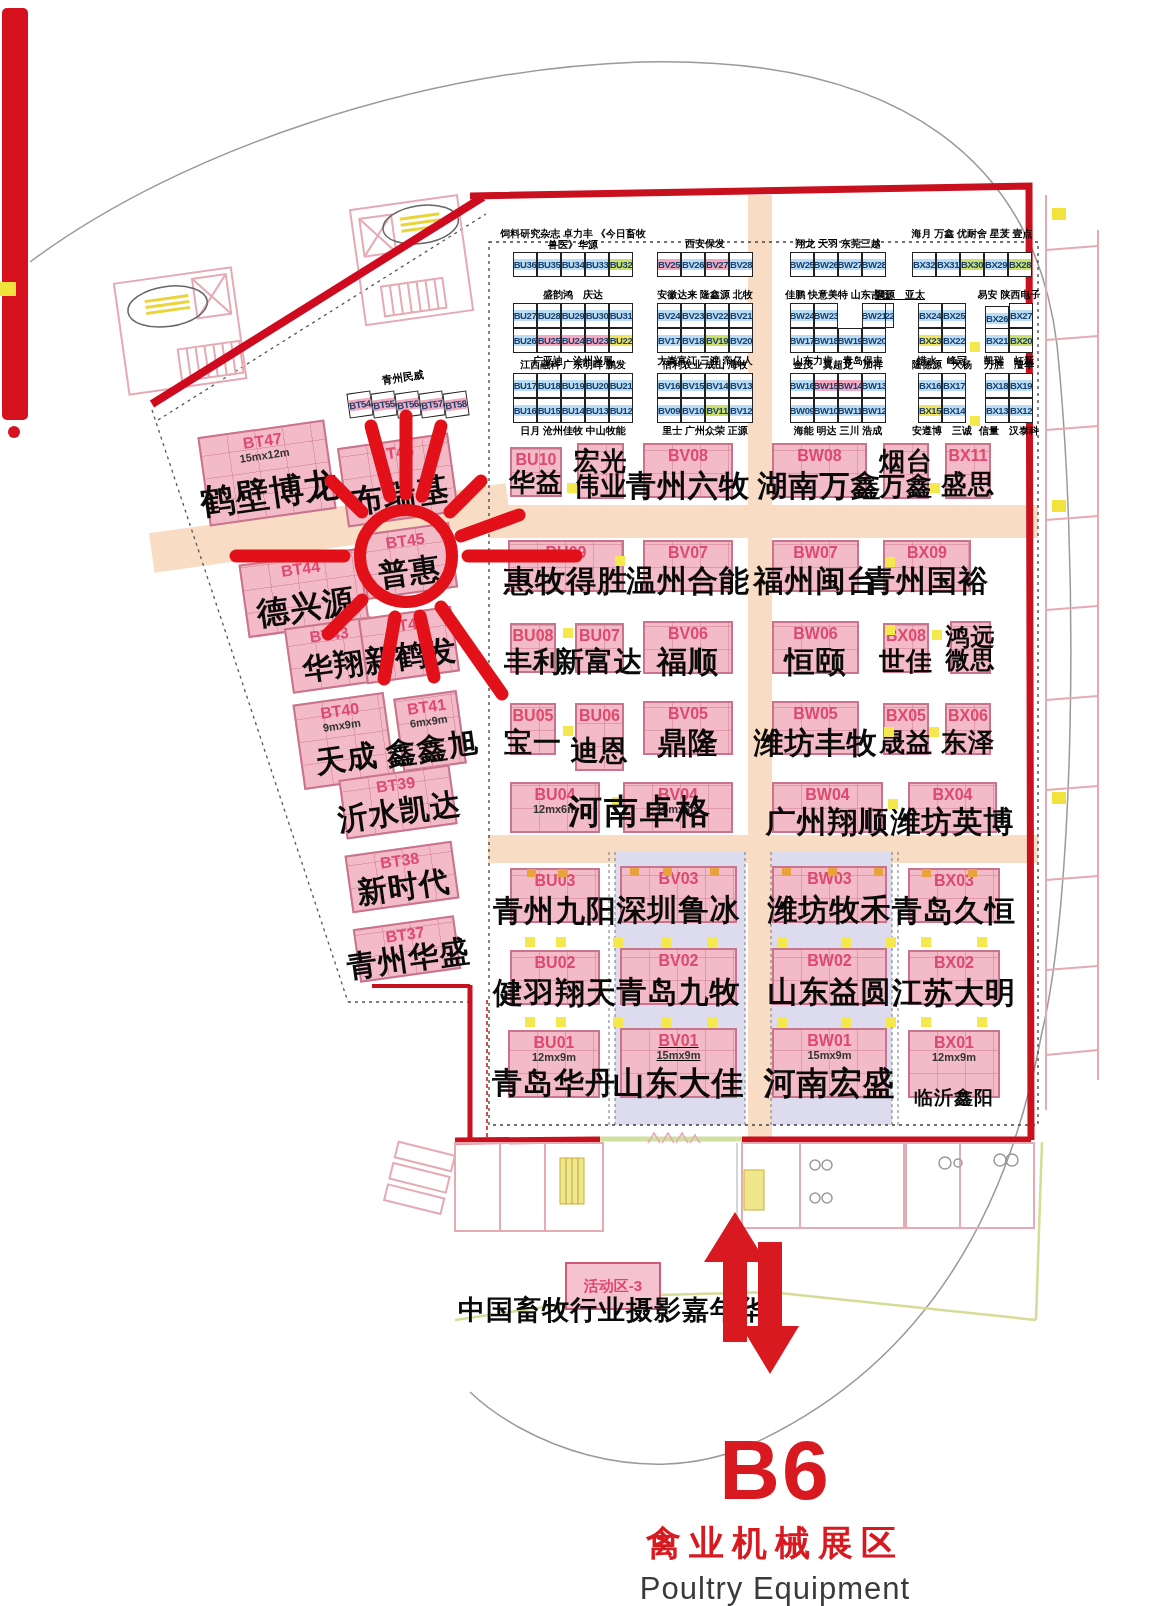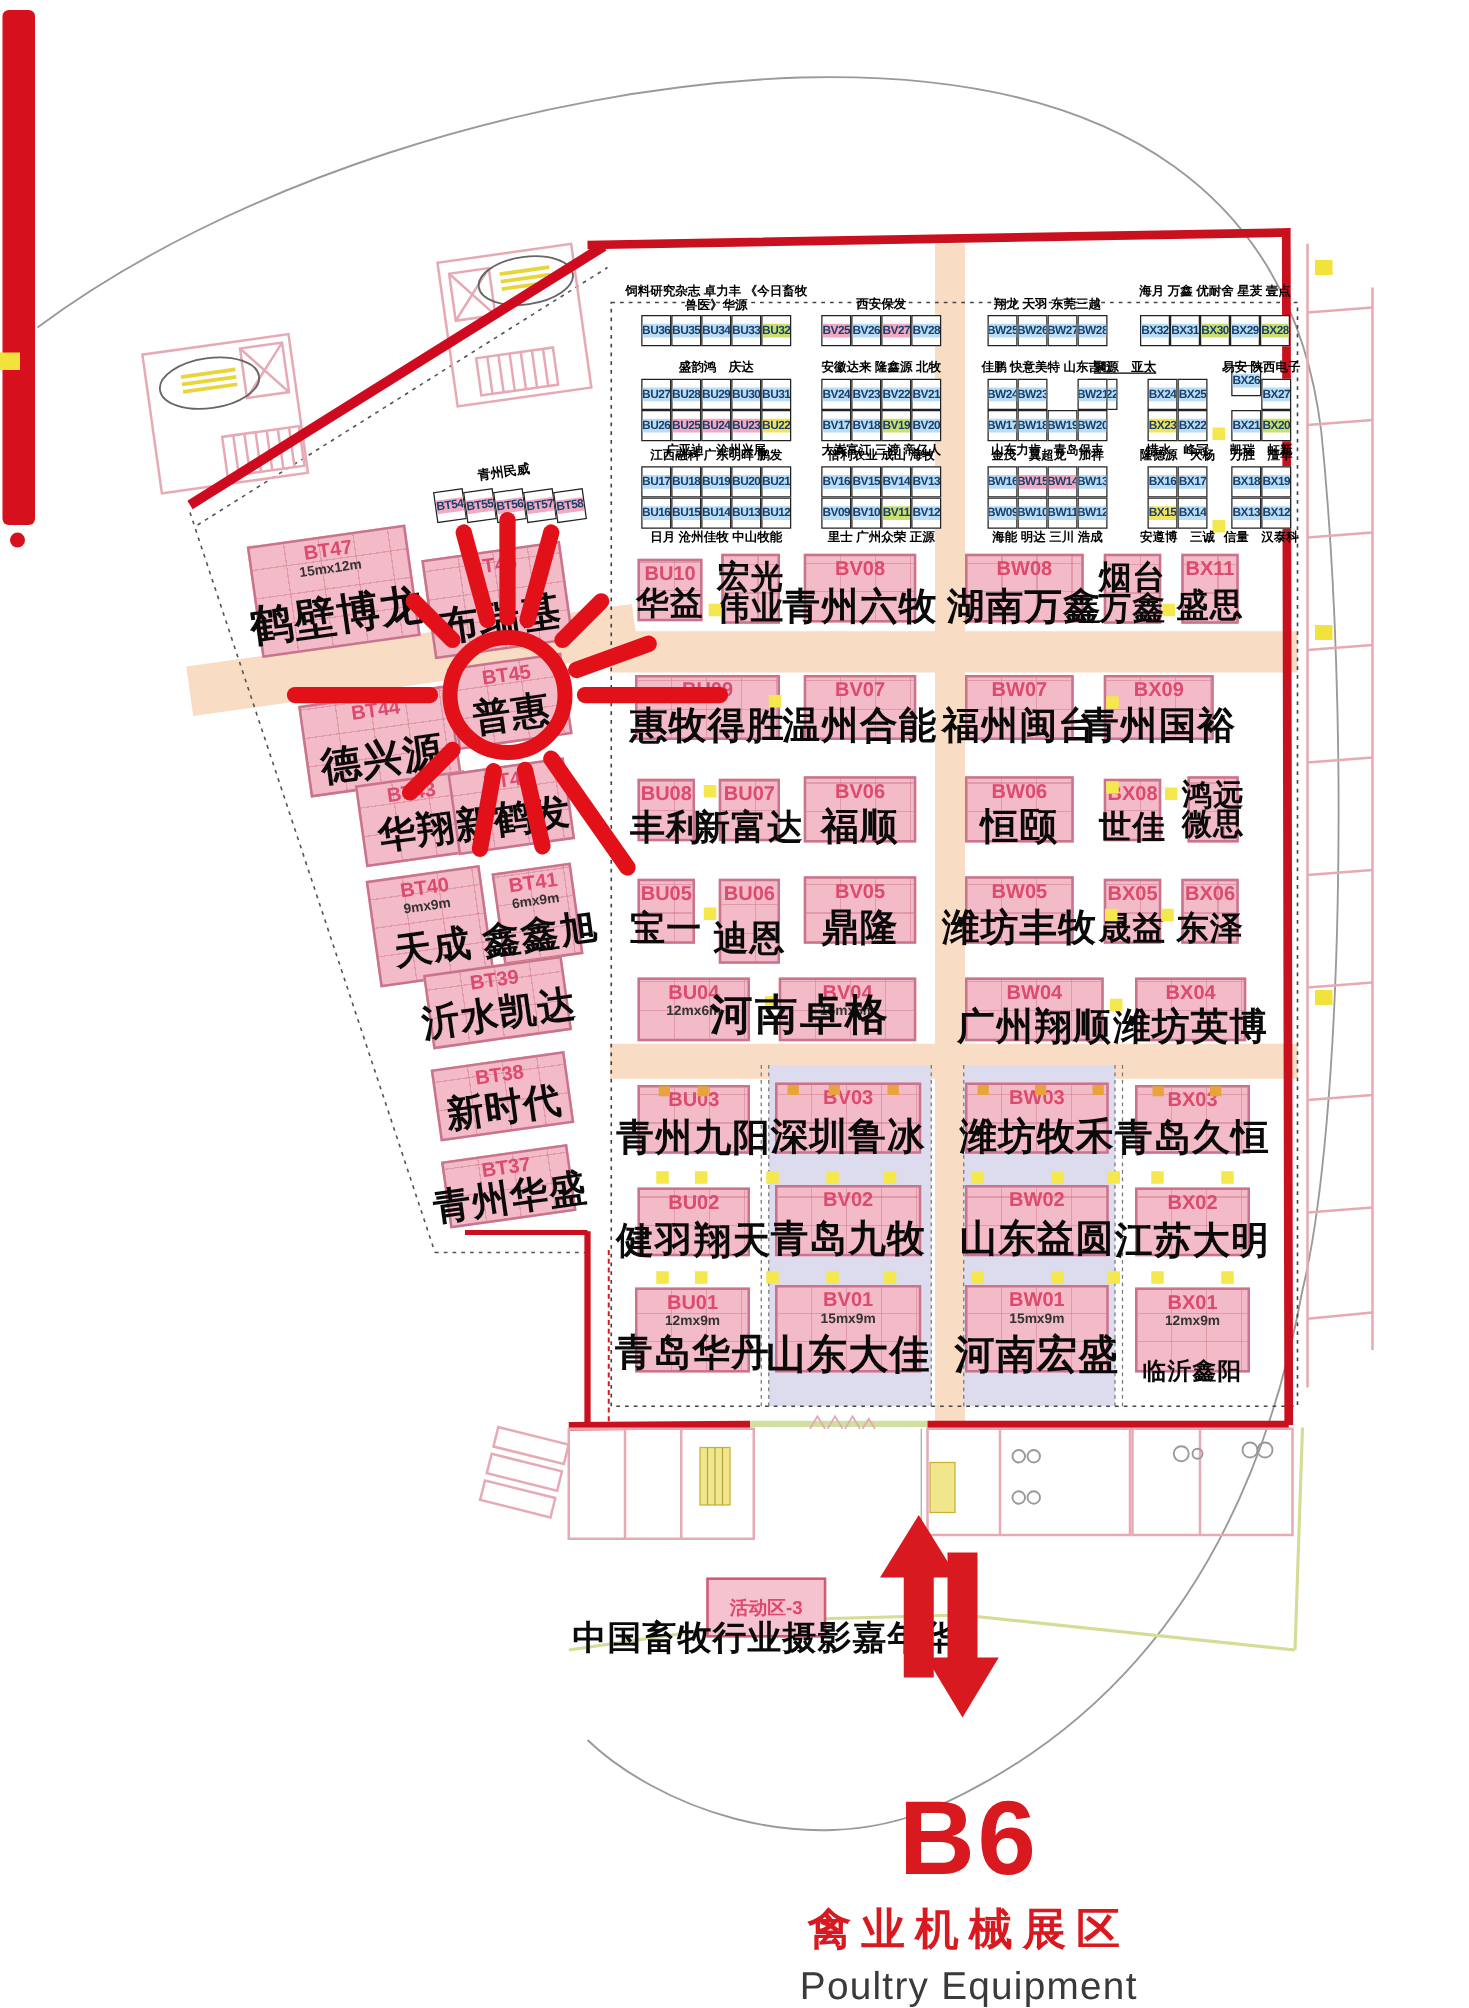--- a/index.html
+++ b/index.html
@@ -398,21 +398,21 @@
         <span>BX25</span>
       </div>
       <div class="sc hl-yellow" style="left: 918px; top: 328px;">
         <span>BX23</span>
       </div>
       <div class="sc" style="left: 942px; top: 328px;">
         <span>BX22</span>
       </div>
       <div class="glabel" style="left: 867px; top: 355px; width: 150px;">惜水　峰冠</div>
       <div class="glabel" style="left: 934px; top: 289px; width: 150px;">易安 陕西电子</div>
-      <div class="sc" style="left: 985px; top: 292px;">
+      <div class="sc" style="left: 985px; top: 306px;">
         <span>BX26</span>
       </div>
       <div class="sc" style="left: 1009px; top: 303px;">
         <span>BX27</span>
       </div>
       <div class="sc" style="left: 985px; top: 328px;">
         <span>BX21</span>
       </div>
       <div class="sc hl-green" style="left: 1009px; top: 328px;">
         <span>BX20</span>
@@ -580,21 +580,21 @@
       </div>
       <div class="booth" style="left: 908px; top: 950px; width: 92px; height: 55px;">
         <div class="bcode">BX02</div>
         <div class="bname" style="font-size: 30px;">江苏大明</div>
       </div>
       <div class="booth" style="left: 508px; top: 1030px; width: 92px; height: 68px;">
         <div class="bcode">BU01</div>
         <div class="bsize">12mx9m</div>
         <div class="bname" style="font-size: 30px; top: 58%;">青岛华丹</div>
       </div>
-      <div class="booth" style="left: 620px; top: 1028px; width: 117px; height: 70px;">
+      <div class="booth" style="left: 620px; top: 1028px; width: 117px; height: 70px; text-decoration: underline;">
         <div class="bcode">BV01</div>
         <div class="bsize">15mx9m</div>
         <div class="bname" style="font-size: 32px; top: 58%;">山东大佳</div>
       </div>
       <div class="booth" style="left: 772px; top: 1028px; width: 115px; height: 70px;">
         <div class="bcode">BW01</div>
         <div class="bsize">15mx9m</div>
         <div class="bname" style="font-size: 32px; top: 58%;">河南宏盛</div>
       </div>
       <div class="booth" style="left: 908px; top: 1030px; width: 92px; height: 68px;">

